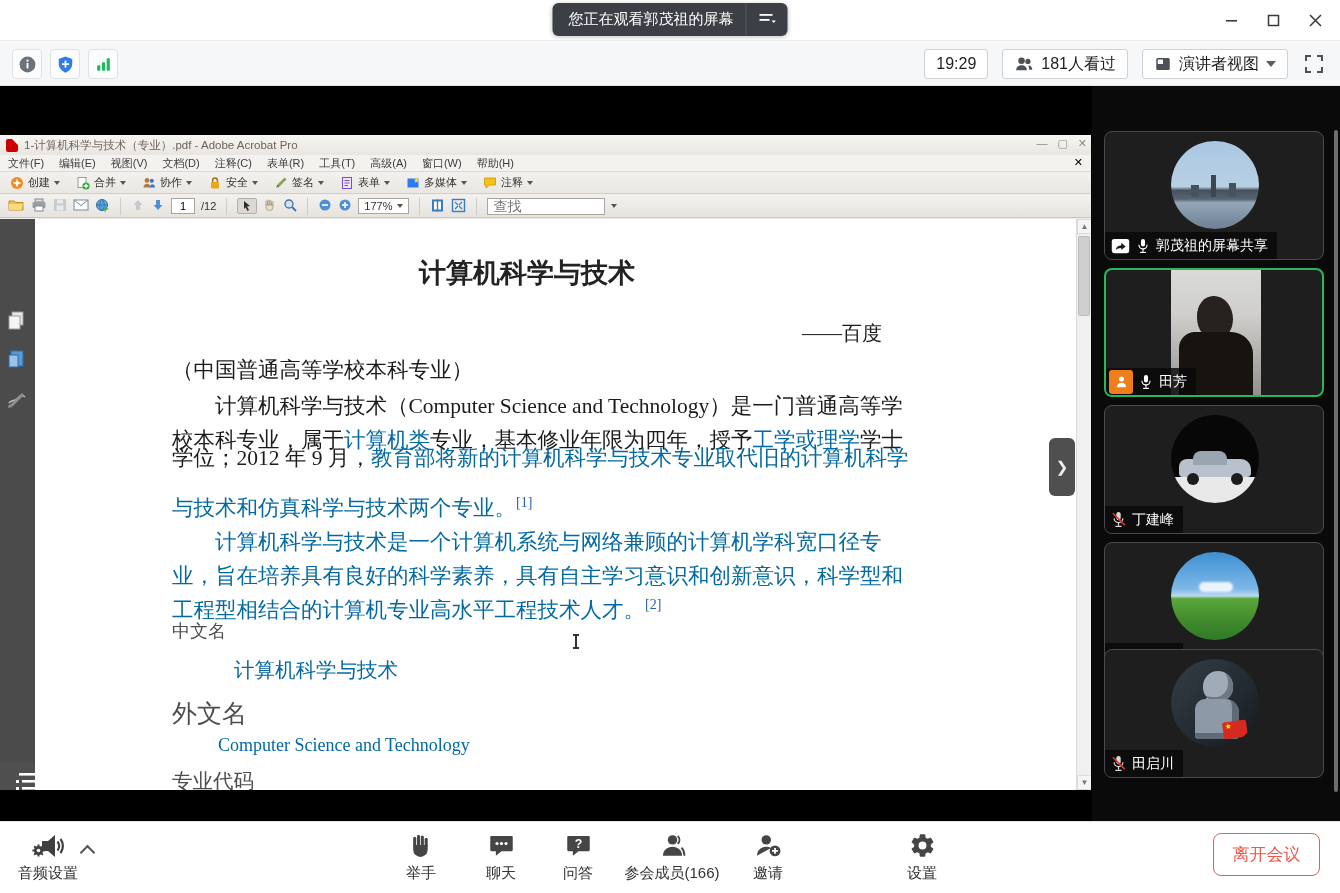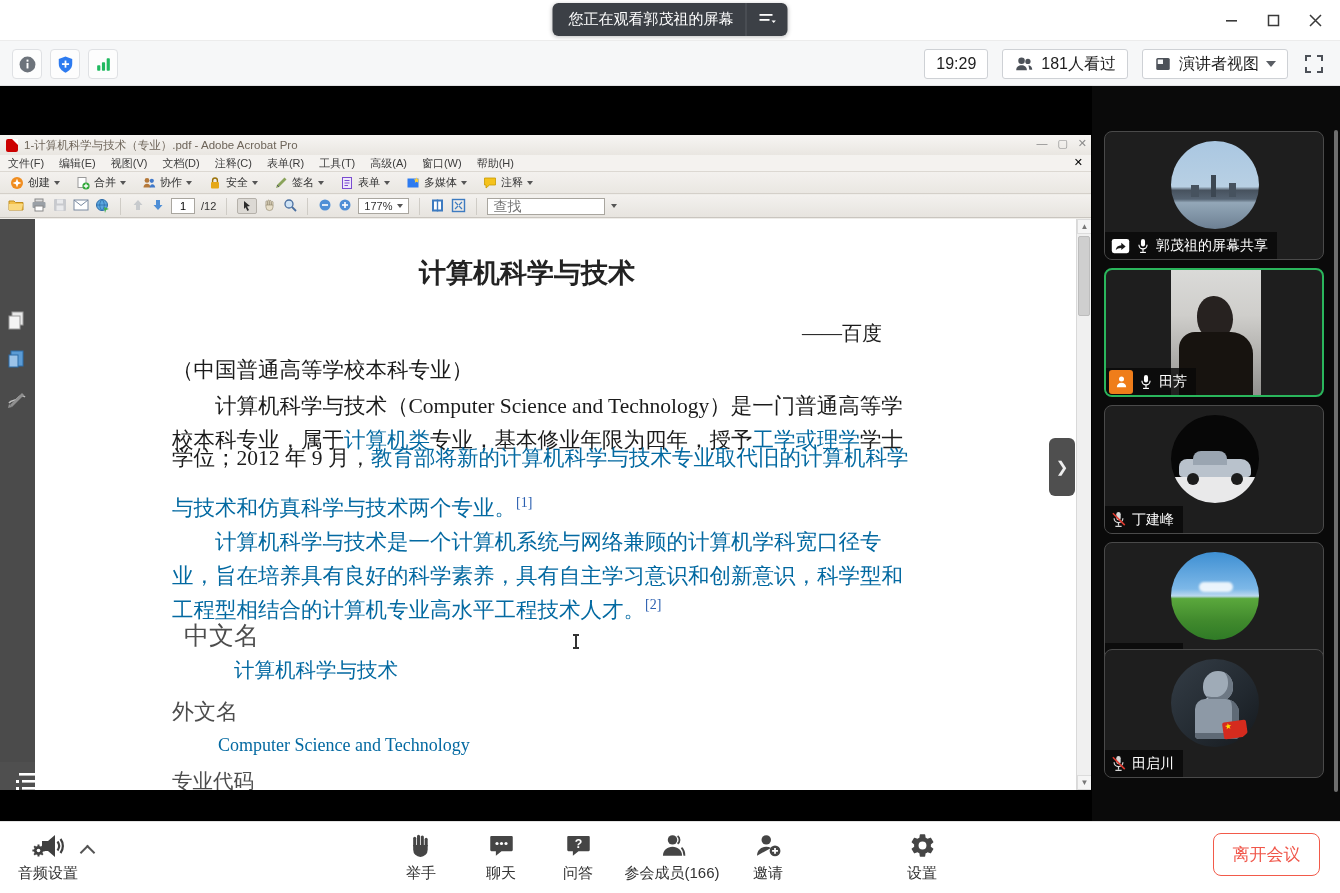--- a/index.html
+++ b/index.html
@@ -422,23 +422,23 @@
 
             <div class="doc-line" style="top:172px;left:43px">计算机科学与技术（Computer Science and Technology）是一门普通高等学</div>
             <div class="doc-line" style="top:206px;left:0"><span>校本科专业，属于</span><span class="red">计算机类</span><span>专业，基本修业年限为四年，授予</span><span class="red">工学或理学</span><span>学士</span></div>
             <div class="doc-line" style="top:224px;left:0"><span>学位；2012 年 9 月，</span><span class="red">教育部将新的计算机科学与技术专业取代旧的计算机科学</span></div>
             <div class="doc-line" style="top:274px;left:0"><span class="red">与技术和仿真科学与技术两个专业。</span><span class="ref">[1]</span></div>
 
             <div class="doc-line red" style="top:308px;left:43px">计算机科学与技术是一个计算机系统与网络兼顾的计算机学科宽口径专</div>
             <div class="doc-line red" style="top:342px;left:0">业，旨在培养具有良好的科学素养，具有自主学习意识和创新意识，科学型和</div>
             <div class="doc-line" style="top:376px;left:0"><span class="red">工程型相结合的计算机专业高水平工程技术人才。</span><span class="ref">[2]</span></div>
 
-            <div class="doc-line gray" style="top:398px;left:12px;font-size:25px;top:400px">中文名</div>
+            <div class="doc-line gray" style="top:398px;left:0;font-size:18px;top:400px">中文名</div>
             <div class="doc-line red" style="top:437px;left:62px;font-size:20.5px">计算机科学与技术</div>
-            <div class="doc-line gray" style="top:478px;left:0;font-size:22px">外文名</div>
+            <div class="doc-line gray" style="top:478px;left:0;font-size:25px">外文名</div>
             <div class="doc-line red" style="top:516px;left:46px;font-size:18px">Computer Science and Technology</div>
             <div class="doc-line gray" style="top:548px;left:0;font-size:20.5px">专业代码</div>
           </div>
           <div class="ibeam" style="left:540px;top:415px"></div>
         </div>
 
         <div class="ac-scroll">
           <span class="sc-arrow" style="top:0">▲</span>
           <span class="sc-thumb"></span>
           <span class="sc-arrow" style="bottom:0">▼</span>

